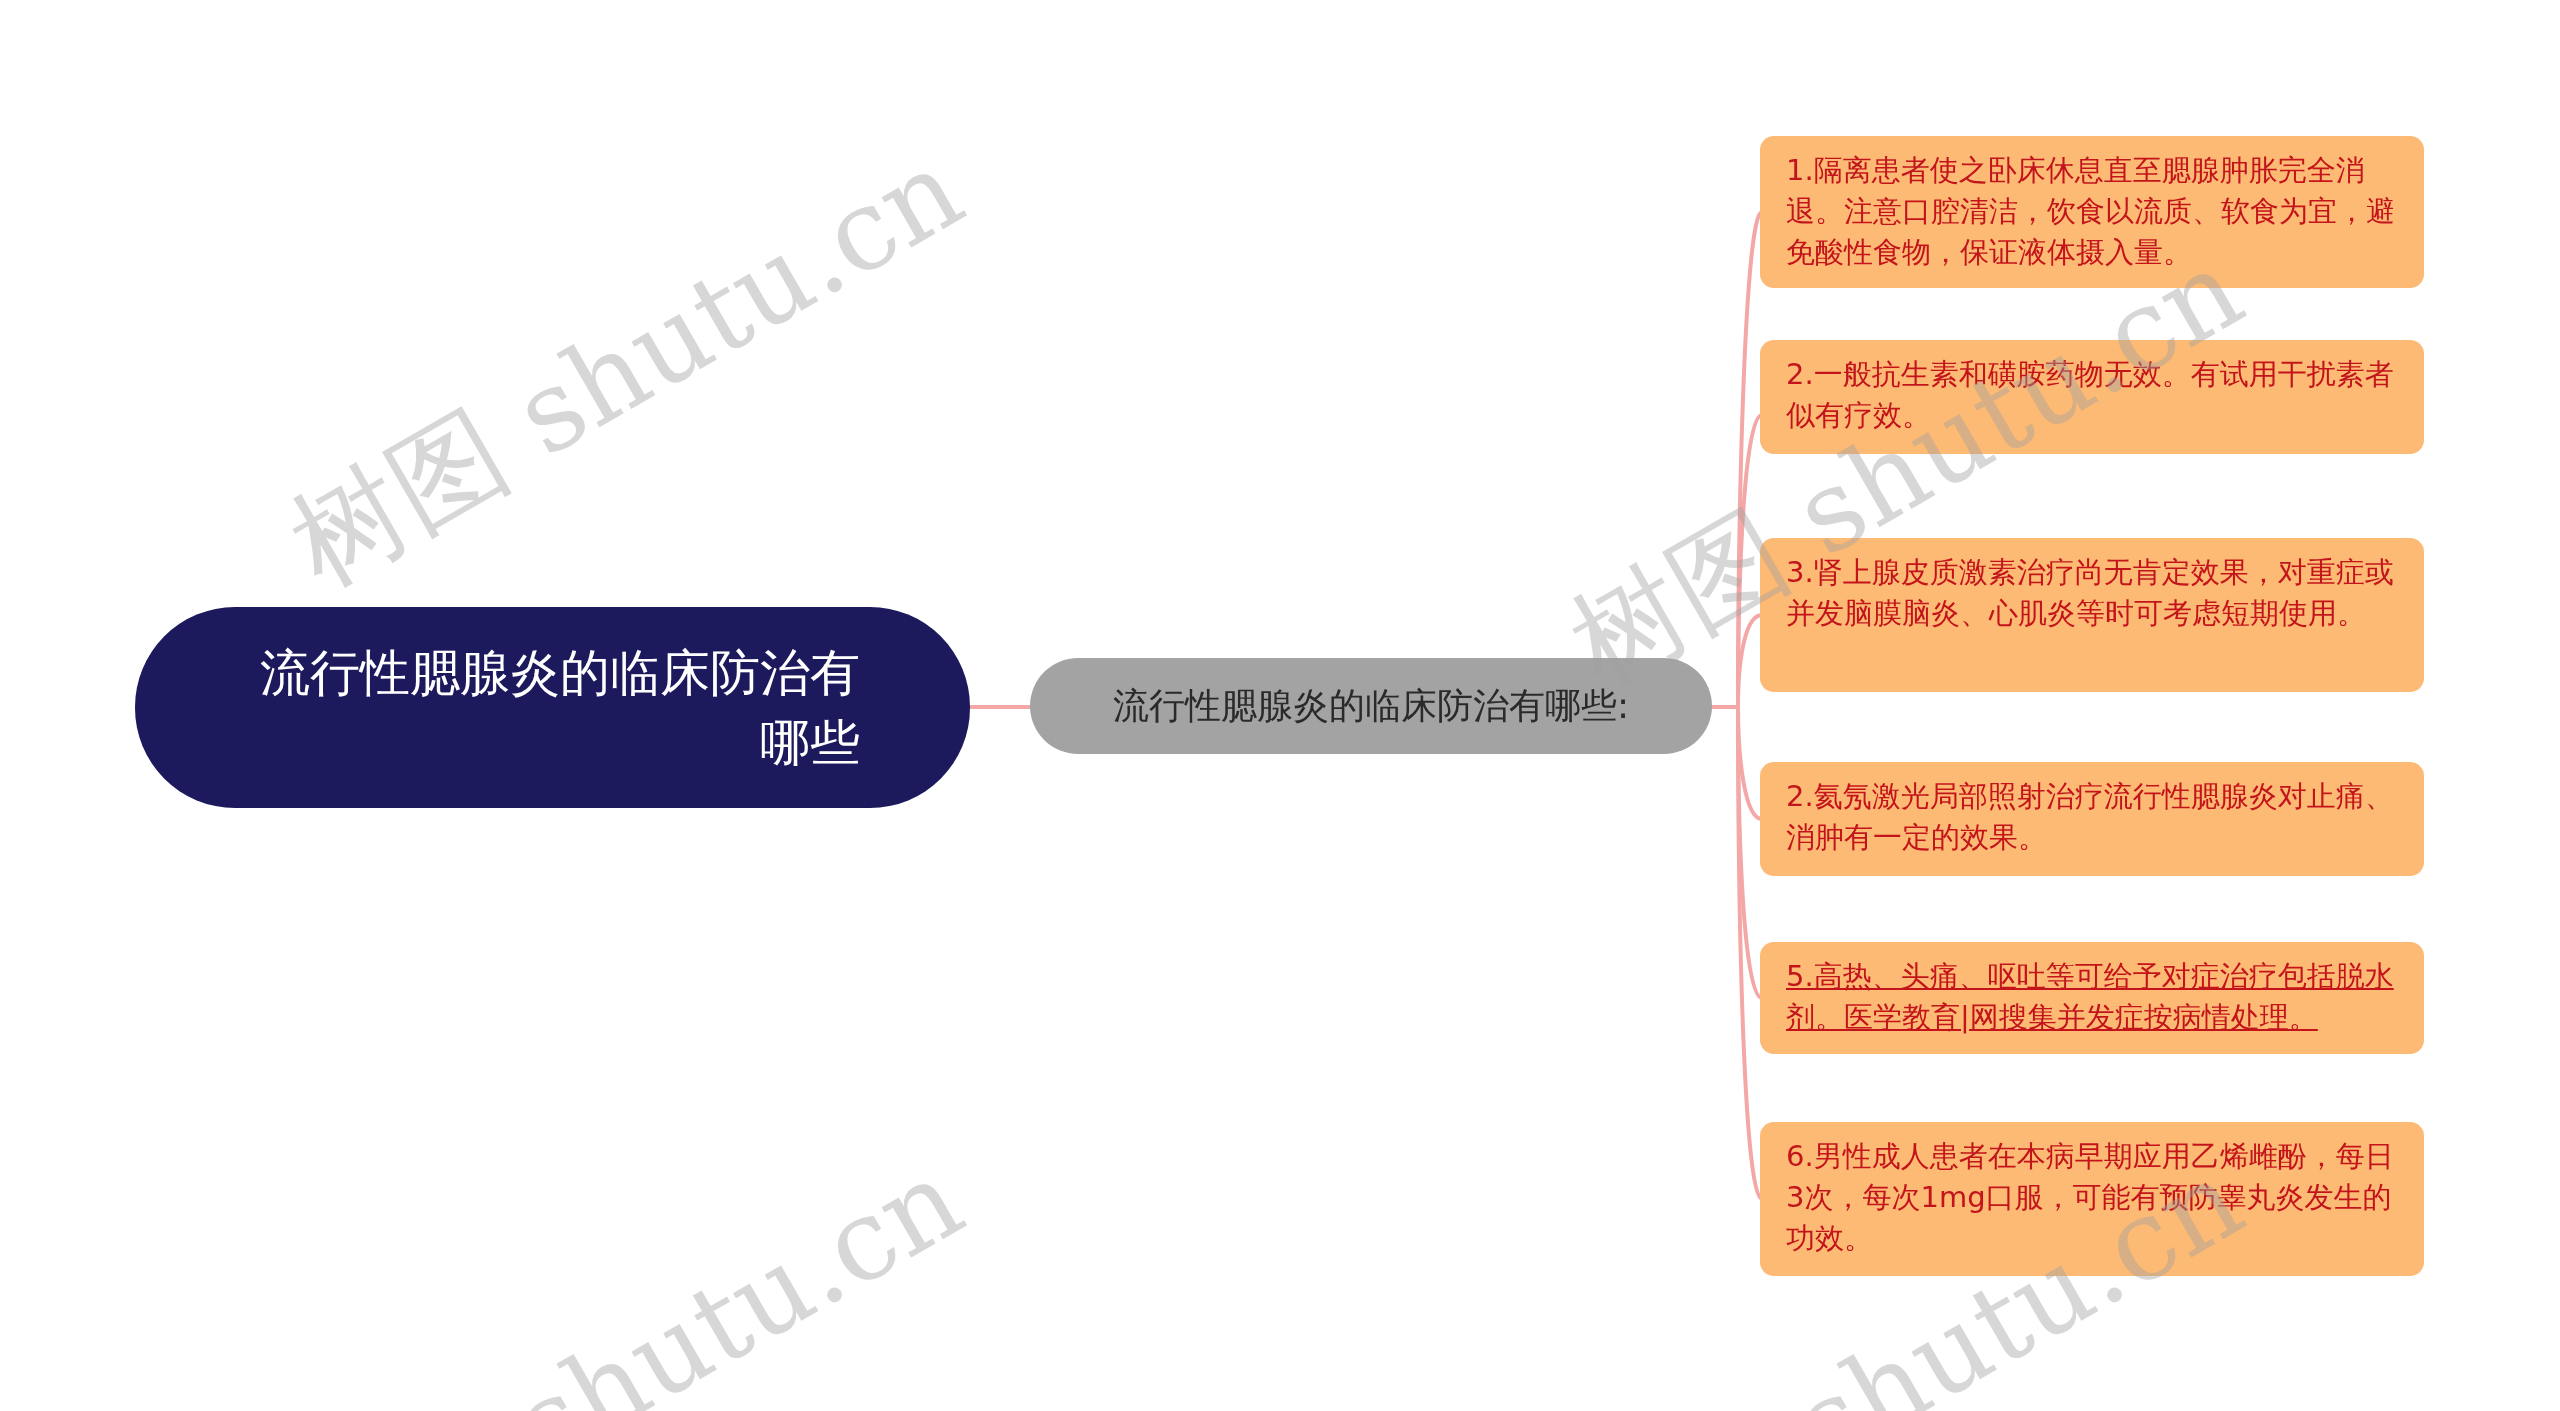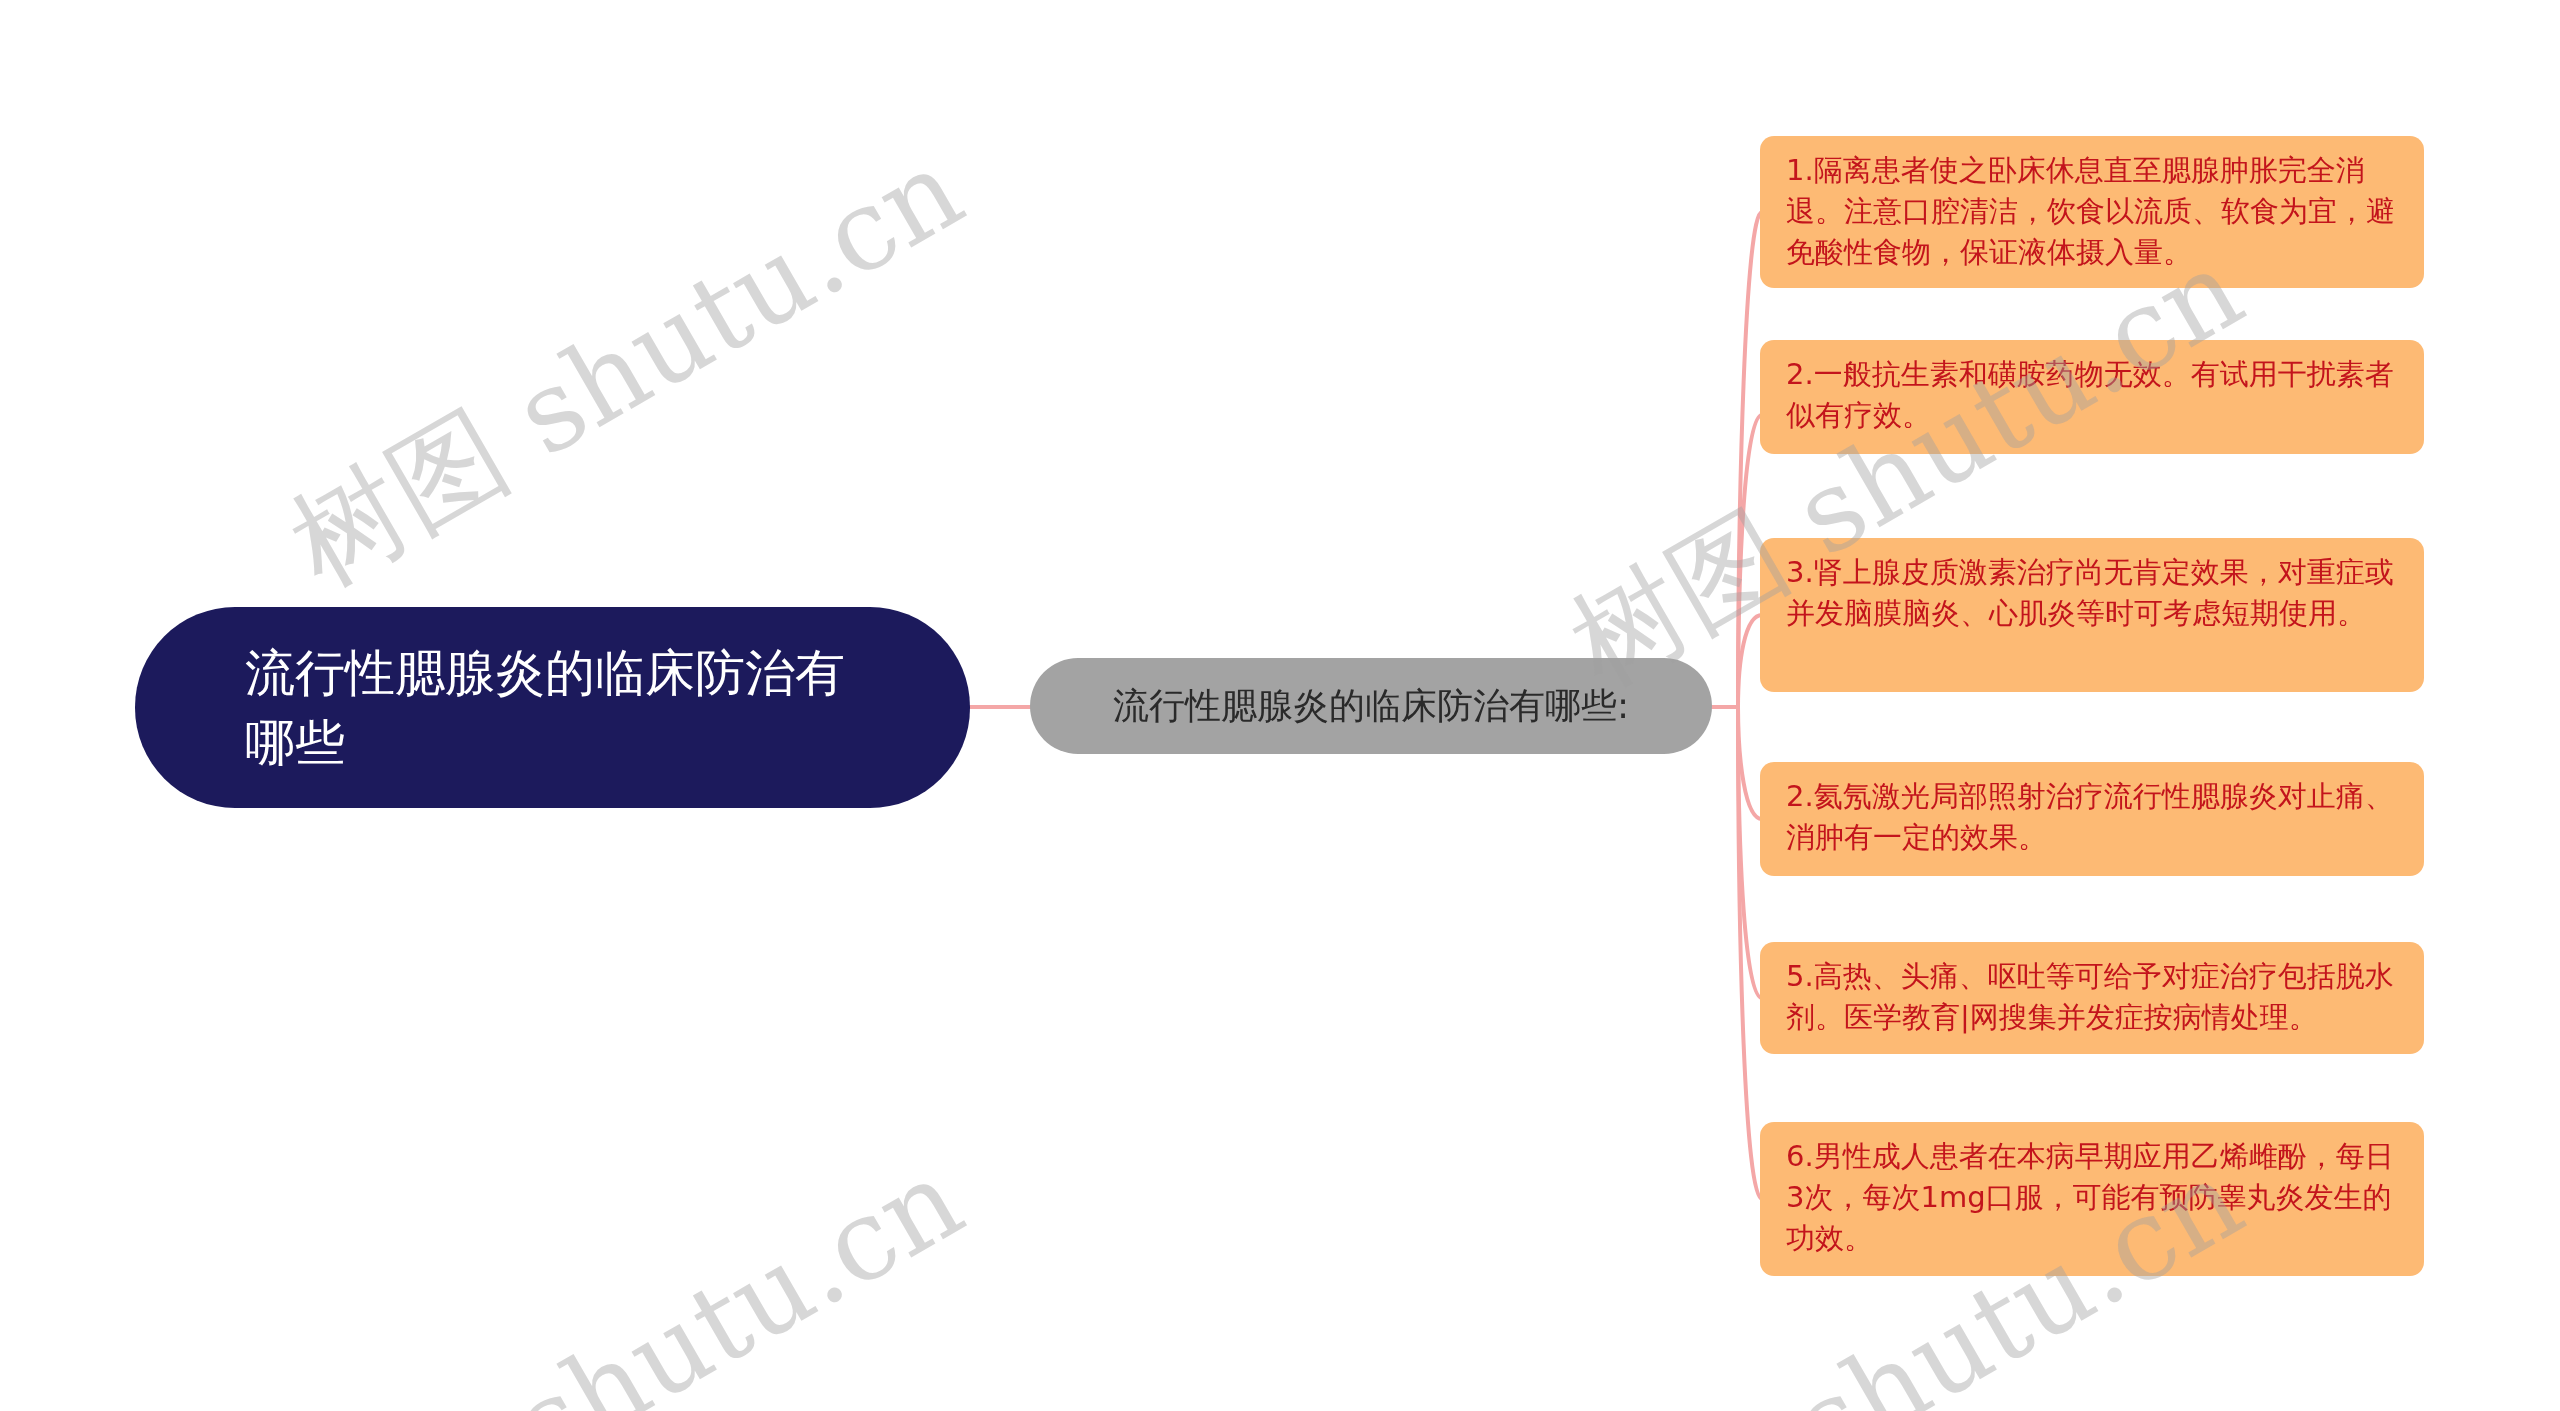--- a/index.html
+++ b/index.html
@@ -29,21 +29,21 @@
     position: absolute;
     left: 135px;
     top: 607px;
     width: 835px;
     height: 201px;
     background: #1c1a5c;
     border-radius: 100px;
     display: flex;
     align-items: center;
     justify-content: center;
-    text-align: left;
+    text-align: right;
     color: #ffffff;
     font-size: 50px;
     line-height: 70px;
     box-sizing: border-box;
     padding: 0 110px;
     z-index: 2;
     cursor: pointer;
   }
   .mid-node {
     position: absolute;
@@ -123,21 +123,21 @@
   </div>
   <div class="leaf" style="top:340px;height:114px;">
     <span>2.一般抗生素和磺胺药物无效。有试用干扰素者似有疗效。</span>
   </div>
   <div class="leaf" style="top:538px;height:154px;">
     <span>3.肾上腺皮质激素治疗尚无肯定效果，对重症或并发脑膜脑炎、心肌炎等时可考虑短期使用。</span>
   </div>
   <div class="leaf" style="top:762px;height:114px;">
     <span>2.氦氖激光局部照射治疗流行性腮腺炎对止痛、消肿有一定的效果。</span>
   </div>
-  <div class="leaf" style="top:942px;height:112px;">
+  <div class="leaf" style="top:942px;height:112px;text-decoration:underline;">
     <span>5.高热、头痛、呕吐等可给予对症治疗包括脱水剂。医学教育|网搜集并发症按病情处理。</span>
   </div>
   <div class="leaf" style="top:1122px;height:154px;">
     <span>6.男性成人患者在本病早期应用乙烯雌酚，每日3次，每次1mg口服，可能有预防睾丸炎发生的功效。</span>
   </div>
 
   <div class="watermark" style="left:340px;top:470px;">树图 shutu.cn</div>
   <div class="watermark" style="left:1620px;top:570px;">树图 shutu.cn</div>
   <div class="watermark" style="left:340px;top:1480px;">树图 shutu.cn</div>
   <div class="watermark" style="left:1620px;top:1480px;">树图 shutu.cn</div>

